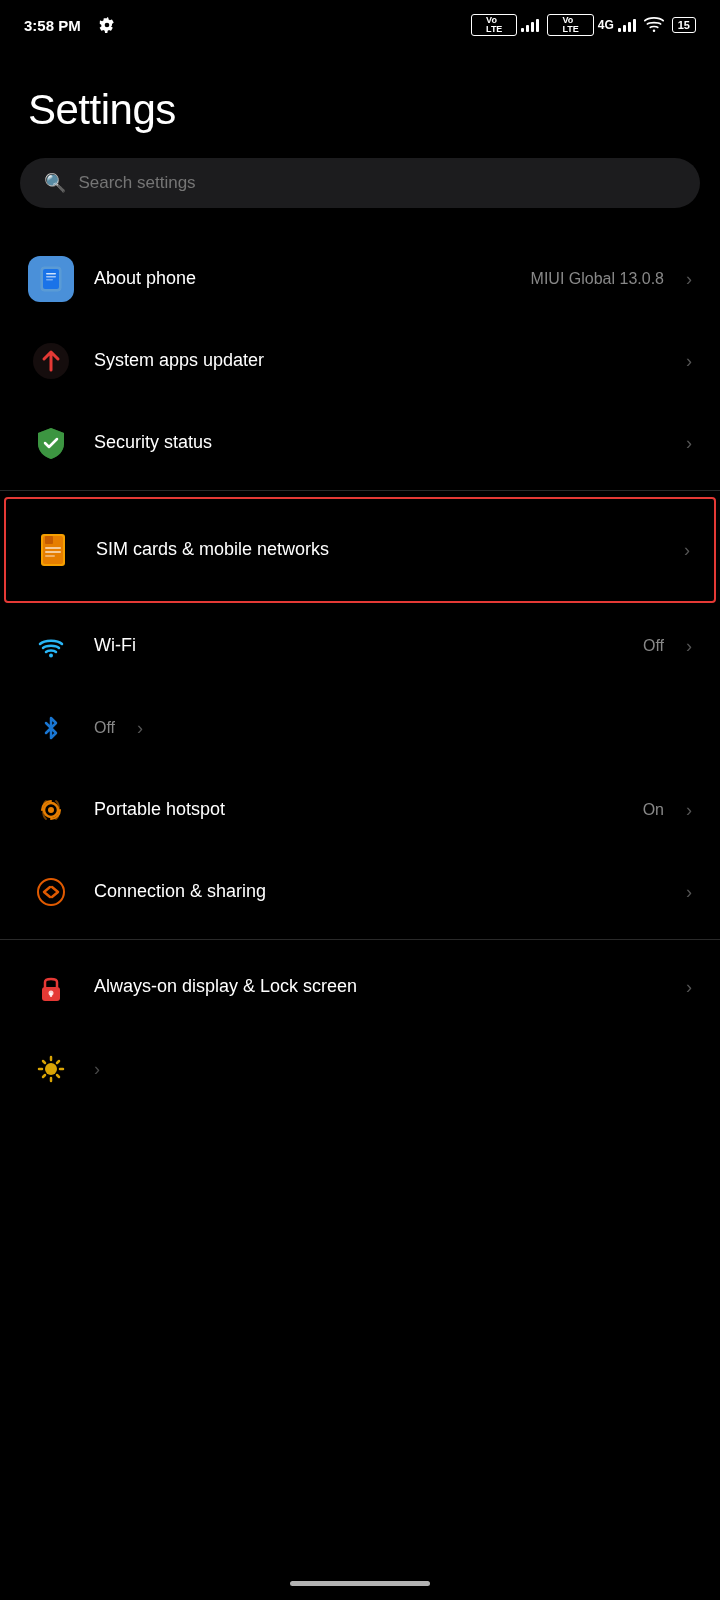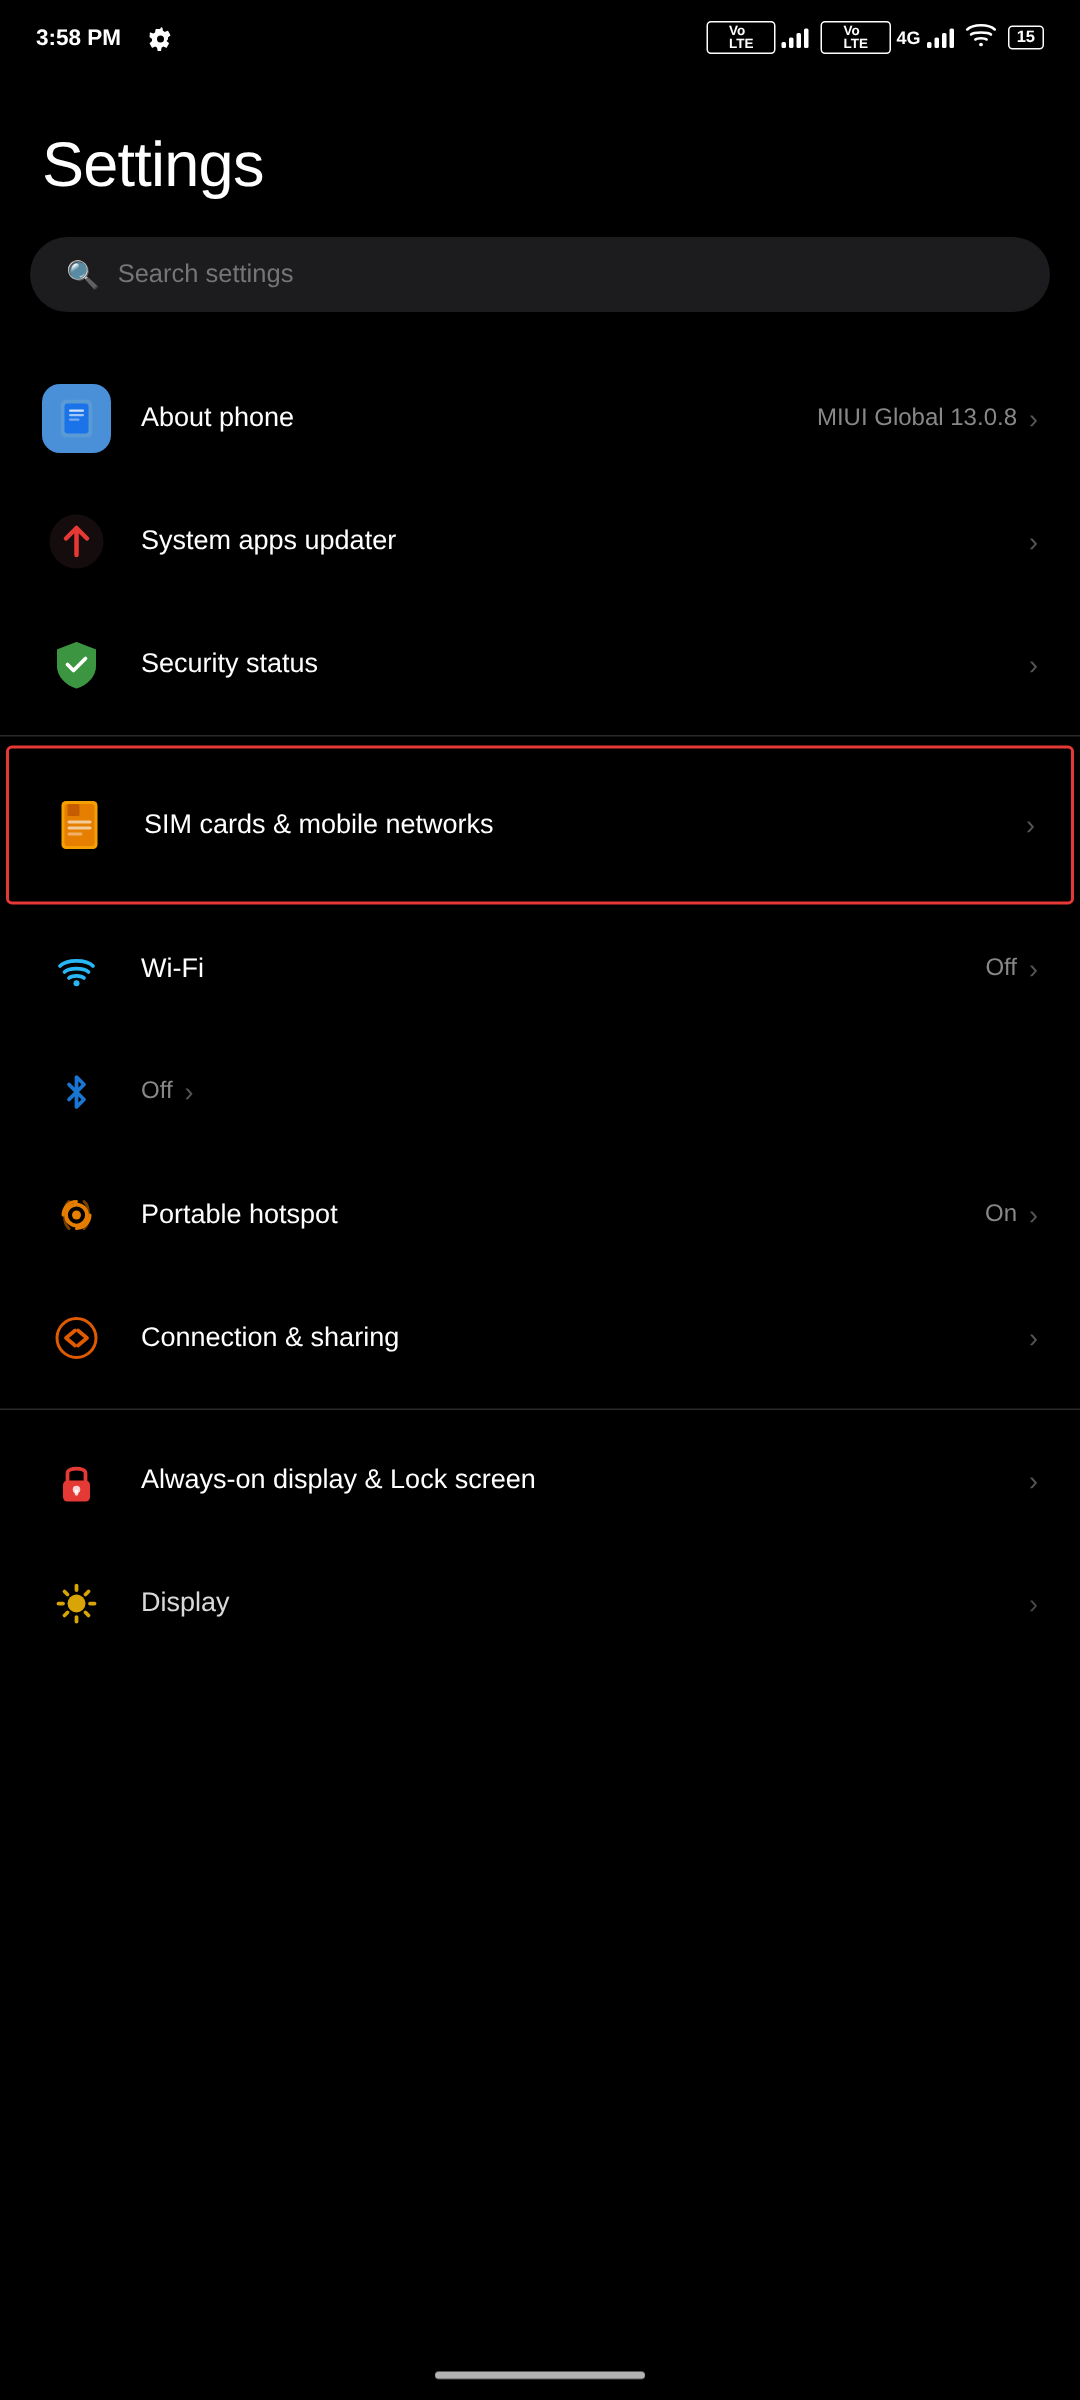--- a/index.html
+++ b/index.html
@@ -19,21 +19,21 @@
     .status-bar {
       display: flex;
       justify-content: space-between;
       align-items: center;
       padding: 14px 24px 10px;
       font-size: 15px;
       font-weight: 600;
     }
     .status-left {
       display: flex;
-      align-items: flex-end;
+      align-items: flex-start;
       gap: 18px;
     }
     .status-right {
       display: flex;
       align-items: center;
       gap: 8px;
       font-size: 13px;
     }
     .signal-group {
       display: flex;
@@ -136,21 +136,21 @@
     }
     .item-label {
       font-size: 18px;
       font-weight: 500;
       color: #fff;
       line-height: 1.3;
     }
     .item-right {
       display: flex;
       align-items: center;
-      gap: 8px;
+      gap: 22px;
       color: #888;
       font-size: 16px;
     }
     .chevron {
       color: #555;
       font-size: 18px;
     }
     .divider {
       height: 1px;
       background: #2a2a2a;
@@ -434,23 +434,20 @@
         <line x1="19" y1="7" x2="19" y2="10" stroke="#ffc107" stroke-width="2.5" stroke-linecap="round"></line>
         <line x1="19" y1="28" x2="19" y2="31" stroke="#ffc107" stroke-width="2.5" stroke-linecap="round"></line>
         <line x1="7" y1="19" x2="10" y2="19" stroke="#ffc107" stroke-width="2.5" stroke-linecap="round"></line>
         <line x1="28" y1="19" x2="31" y2="19" stroke="#ffc107" stroke-width="2.5" stroke-linecap="round"></line>
         <line x1="11" y1="11" x2="13" y2="13" stroke="#ffc107" stroke-width="2.5" stroke-linecap="round"></line>
         <line x1="25" y1="25" x2="27" y2="27" stroke="#ffc107" stroke-width="2.5" stroke-linecap="round"></line>
         <line x1="27" y1="11" x2="25" y2="13" stroke="#ffc107" stroke-width="2.5" stroke-linecap="round"></line>
         <line x1="11" y1="27" x2="13" y2="25" stroke="#ffc107" stroke-width="2.5" stroke-linecap="round"></line>
       </svg>
     </div>
-    <div class="item-content">
-      <span class="item-label">Display</span>
-    </div>
     <div class="item-right">
       <span class="chevron">›</span>
     </div>
   </div>
 
 </div>
 
 <div class="bottom-bar" style="position:fixed;bottom:14px;"></div>
 
 </body></html>

